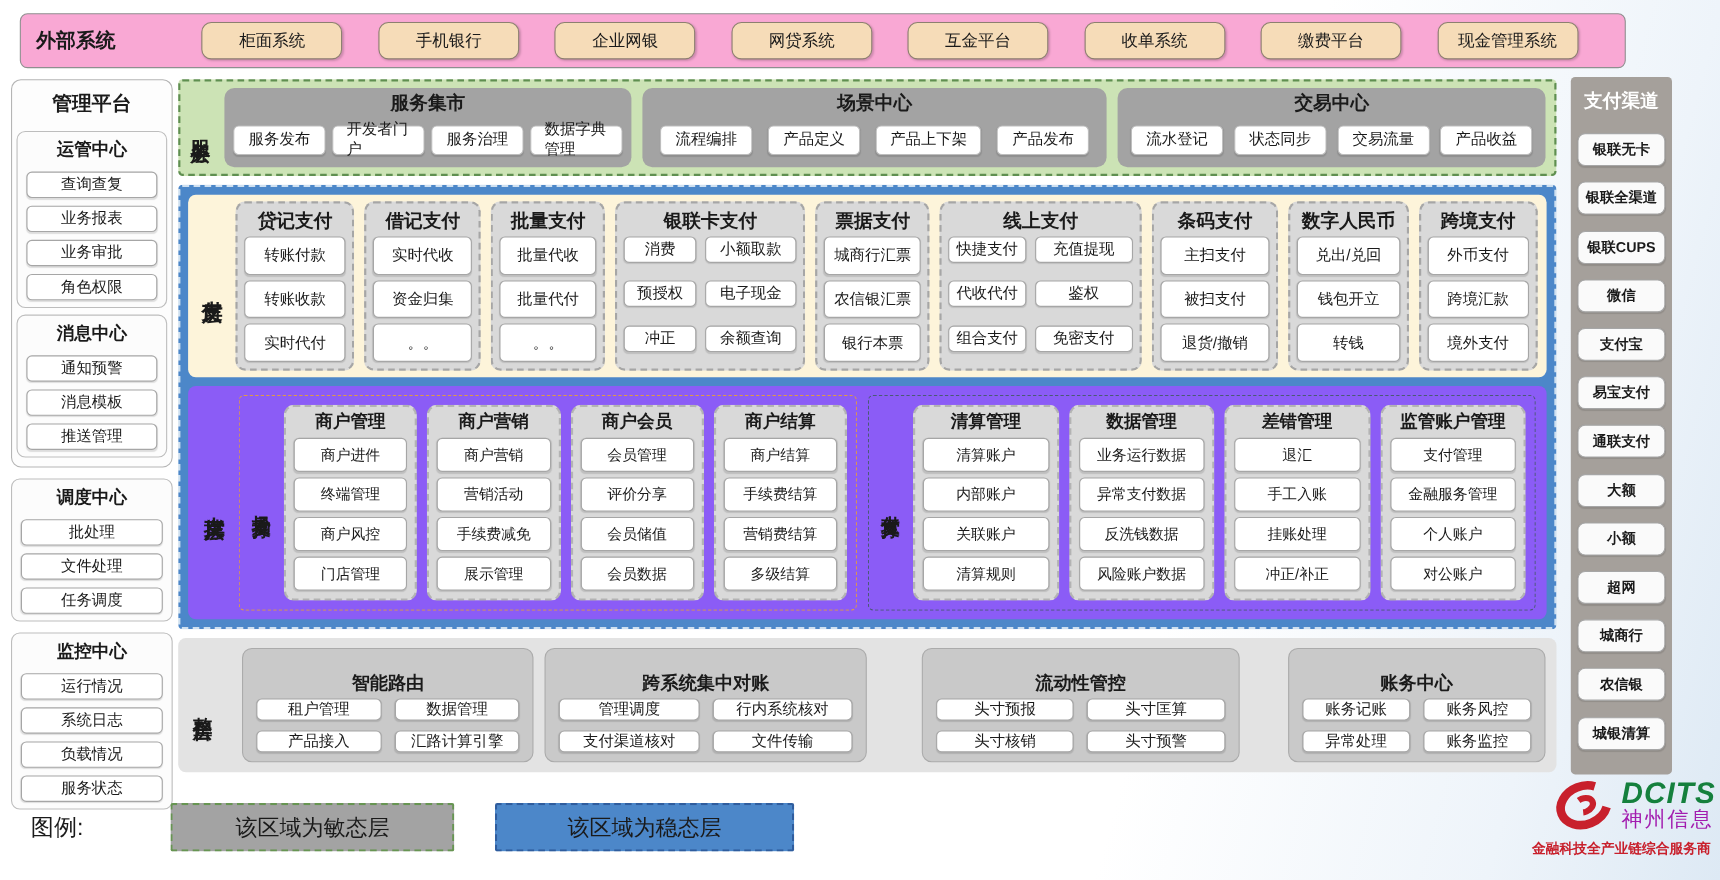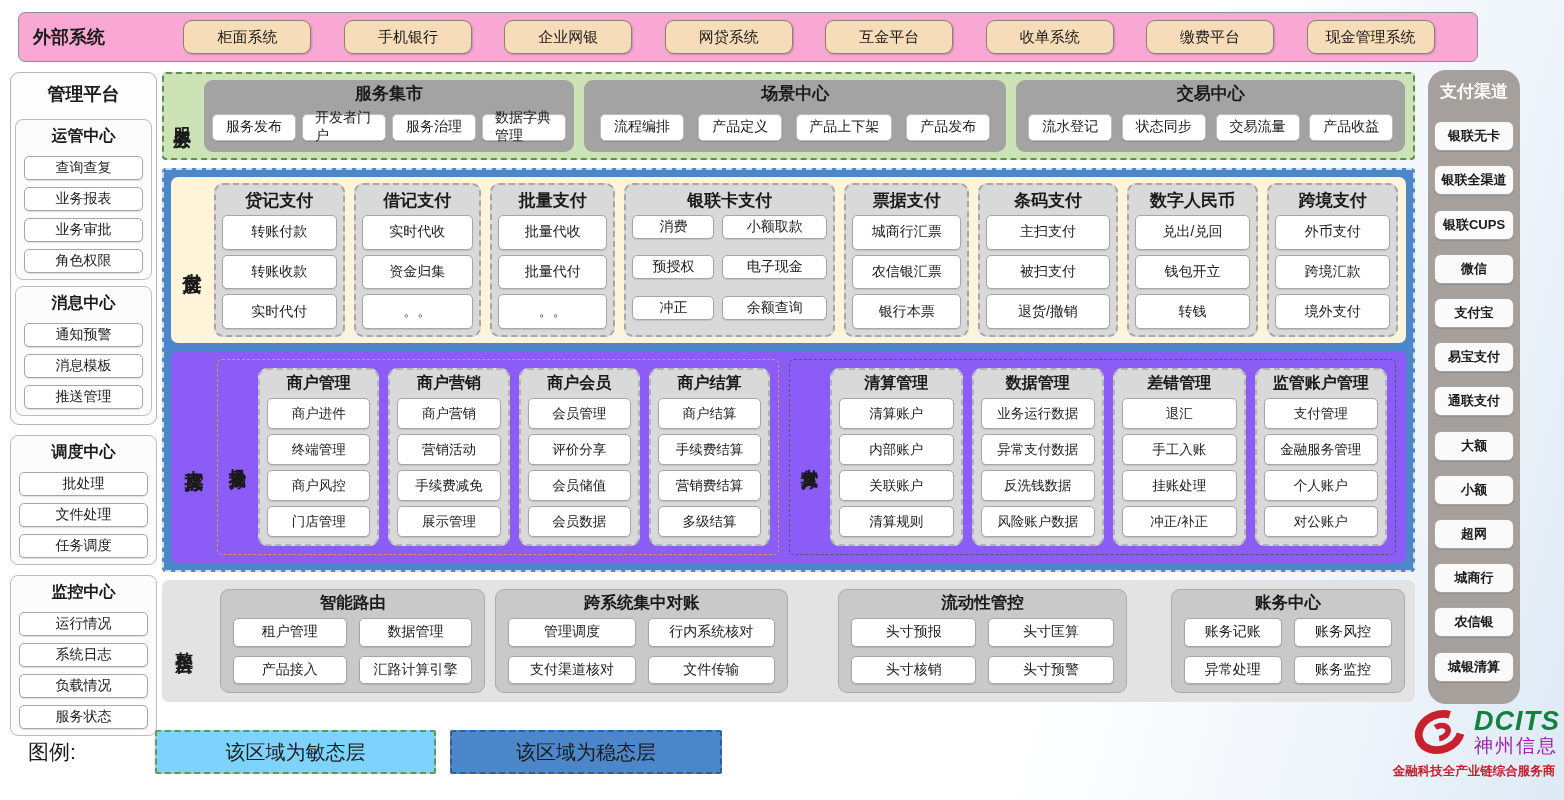--- a/index.html
+++ b/index.html
@@ -101,44 +101,44 @@
 
   
   .integration {
     position:absolute; left:162px; top:580px; width:1253px; height:122px;
     background:#e3e3e3; border-radius:7px; display:flex; align-items:center;
     padding:8px 10px; gap:10px;
   }
   .integration .vlabel { font-size:18px; }
   .int-group {
     background:#c9c9c9; border:1px solid #ababab; border-radius:9px; height:104px;
-    padding:2px 12px 8px; display:flex; flex-direction:column;
+    padding:20px 12px 8px; display:flex; flex-direction:column;
   }
   .ig1{width:272px;margin-left:14px}.ig2{width:300px}.ig3{width:296px;margin-left:40px}.ig4{width:240px;margin-left:34px}
   .int-group-title { text-align:center; font-size:16.5px; font-weight:bold; height:26px; }
   .int-items { flex:1; display:grid; grid-template-columns:1fr 1fr; gap:9px 12px; }
   .int-items .white-btn { font-size:14px; height:auto; }
 
   
   .channels {
     position:absolute; left:1428px; top:70px; width:92px; height:634px;
-    background:#a5a09b; border-radius:18px; padding:8px 6px;
+    background:#a5a09b; border-radius:4px; padding:8px 6px;
     display:flex; flex-direction:column;justify-content:center;
   }
   .channels-title { color:#ffffff; font-weight:bold; font-size:17px; text-align:center; padding:2px 0 4px; }
   .channel-items { flex:1; display:flex; flex-direction:column; justify-content:space-evenly;font-weight:bold; }
   .channel-items .white-btn { height:30px; border-radius:7px; font-size:13px; background:#fafafa; white-space:nowrap; }
 
   
   .legend-label { position:absolute; left:28px; top:738px; font-size:21px; }
   .legend-chip {
     position:absolute; top:730px; height:44px; display:flex; align-items:center; justify-content:center;
     font-size:20px; border-radius:2px;
   }
-  .legend-green { left:155px; width:281px; background:#7dd3fc; border:2px dashed #679552; }
+  .legend-green { left:155px; width:258px; background:#a3a3a3; border:2px dashed #679552; }
   .legend-blue  { left:450px; width:272px; background:#4c87c9; border:2px dashed #2f5d9e; }
 
   
   .logo { position:absolute; left:1388px; top:704px; width:172px; }
   .logo-row { display:flex; align-items:center; justify-content:flex-end; gap:4px; }
   .logo-icon { width:60px; height:56px; flex:none; }
   .logo-texts { text-align:left; }
   .logo-brand { color:#15803d; font-weight:bold; font-style:italic; font-size:27px; line-height:27px; letter-spacing:1px; }
   .logo-name { color:#a21caf; font-size:19px; line-height:22px; letter-spacing:2px; }
   .logo-tagline { color:#c8202c; font-weight:bold; font-size:12.5px; text-align:center; margin-top:3px; white-space:nowrap; }
@@ -275,20 +275,31 @@
             <div class="white-btn">冲正</div>
             <div class="white-btn">余额查询</div>
           </div>
       </div>
       <div class="pay-col pc5">
         <div class="pay-col-title">票据支付</div>
         <div class="pay-items">
             <div class="white-btn">城商行汇票</div>
             <div class="white-btn">农信银汇票</div>
             <div class="white-btn">银行本票</div>
+          </div>
+      </div>
+      <div class="pay-col pc6">
+        <div class="pay-col-title">线上支付</div>
+        <div class="pay-items grid2">
+            <div class="white-btn">快捷支付</div>
+            <div class="white-btn">充值提现</div>
+            <div class="white-btn">代收代付</div>
+            <div class="white-btn">鉴权</div>
+            <div class="white-btn">组合支付</div>
+            <div class="white-btn">免密支付</div>
           </div>
       </div>
       <div class="pay-col pc7">
         <div class="pay-col-title">条码支付</div>
         <div class="pay-items">
             <div class="white-btn">主扫支付</div>
             <div class="white-btn">被扫支付</div>
             <div class="white-btn">退货/撤销</div>
           </div>
       </div>

